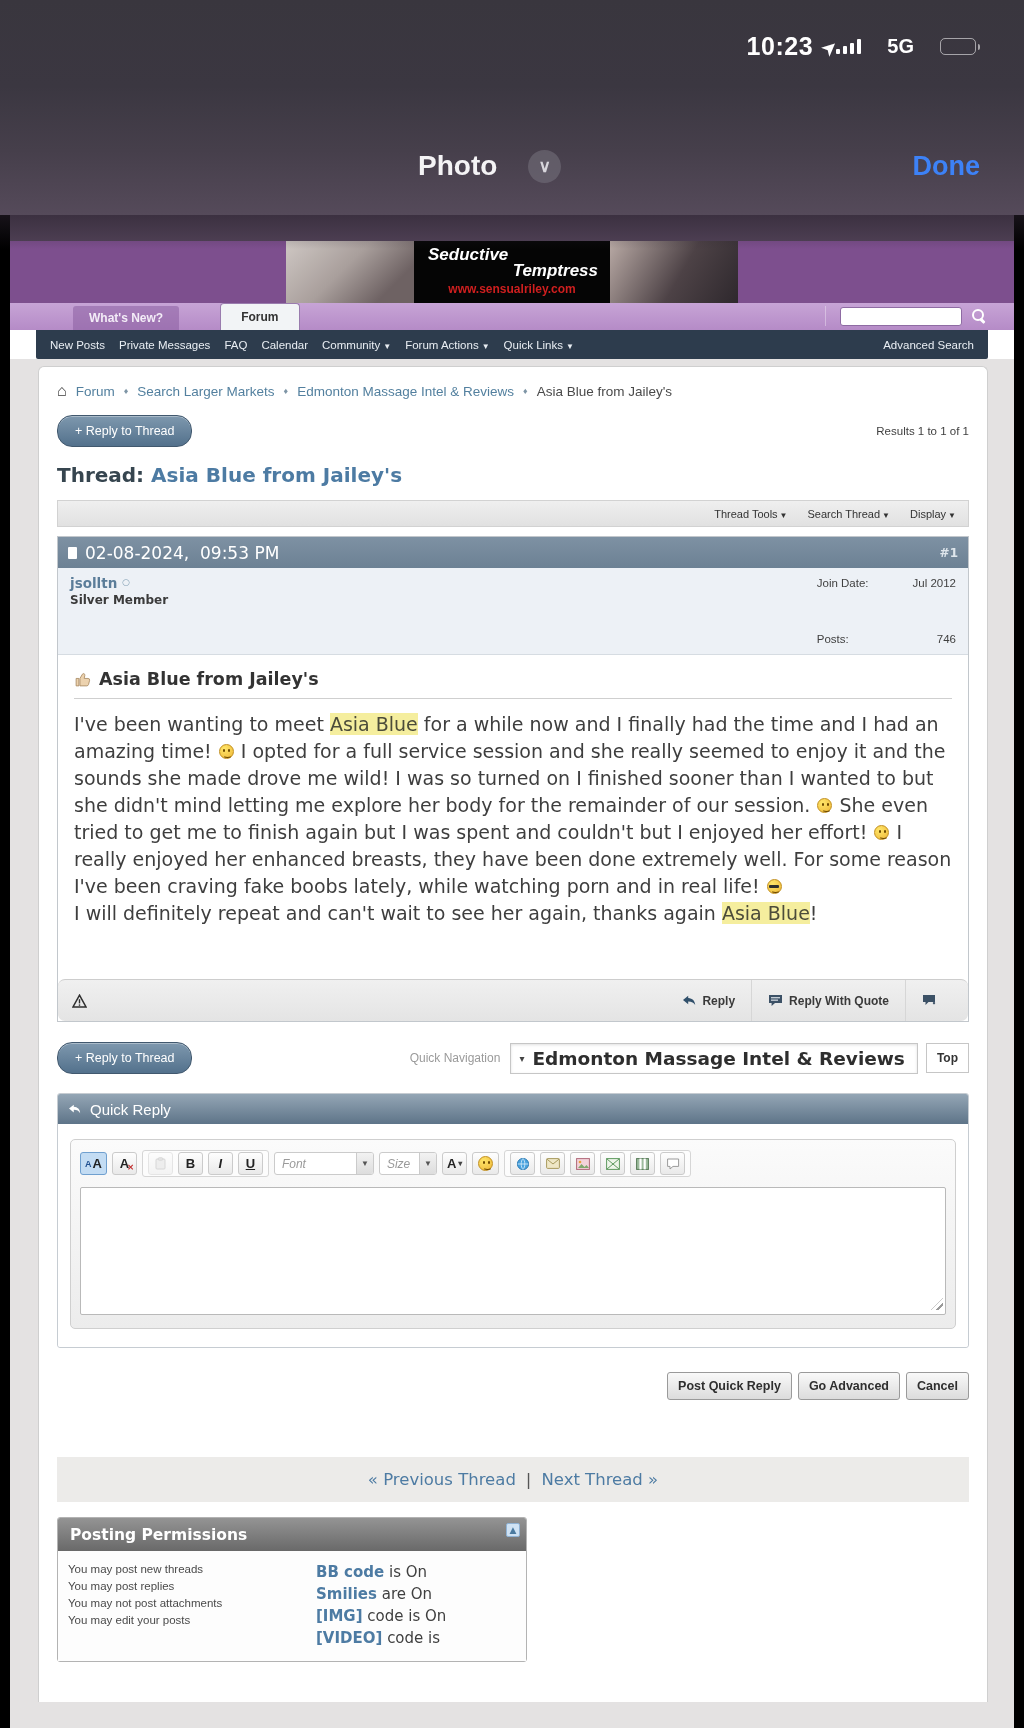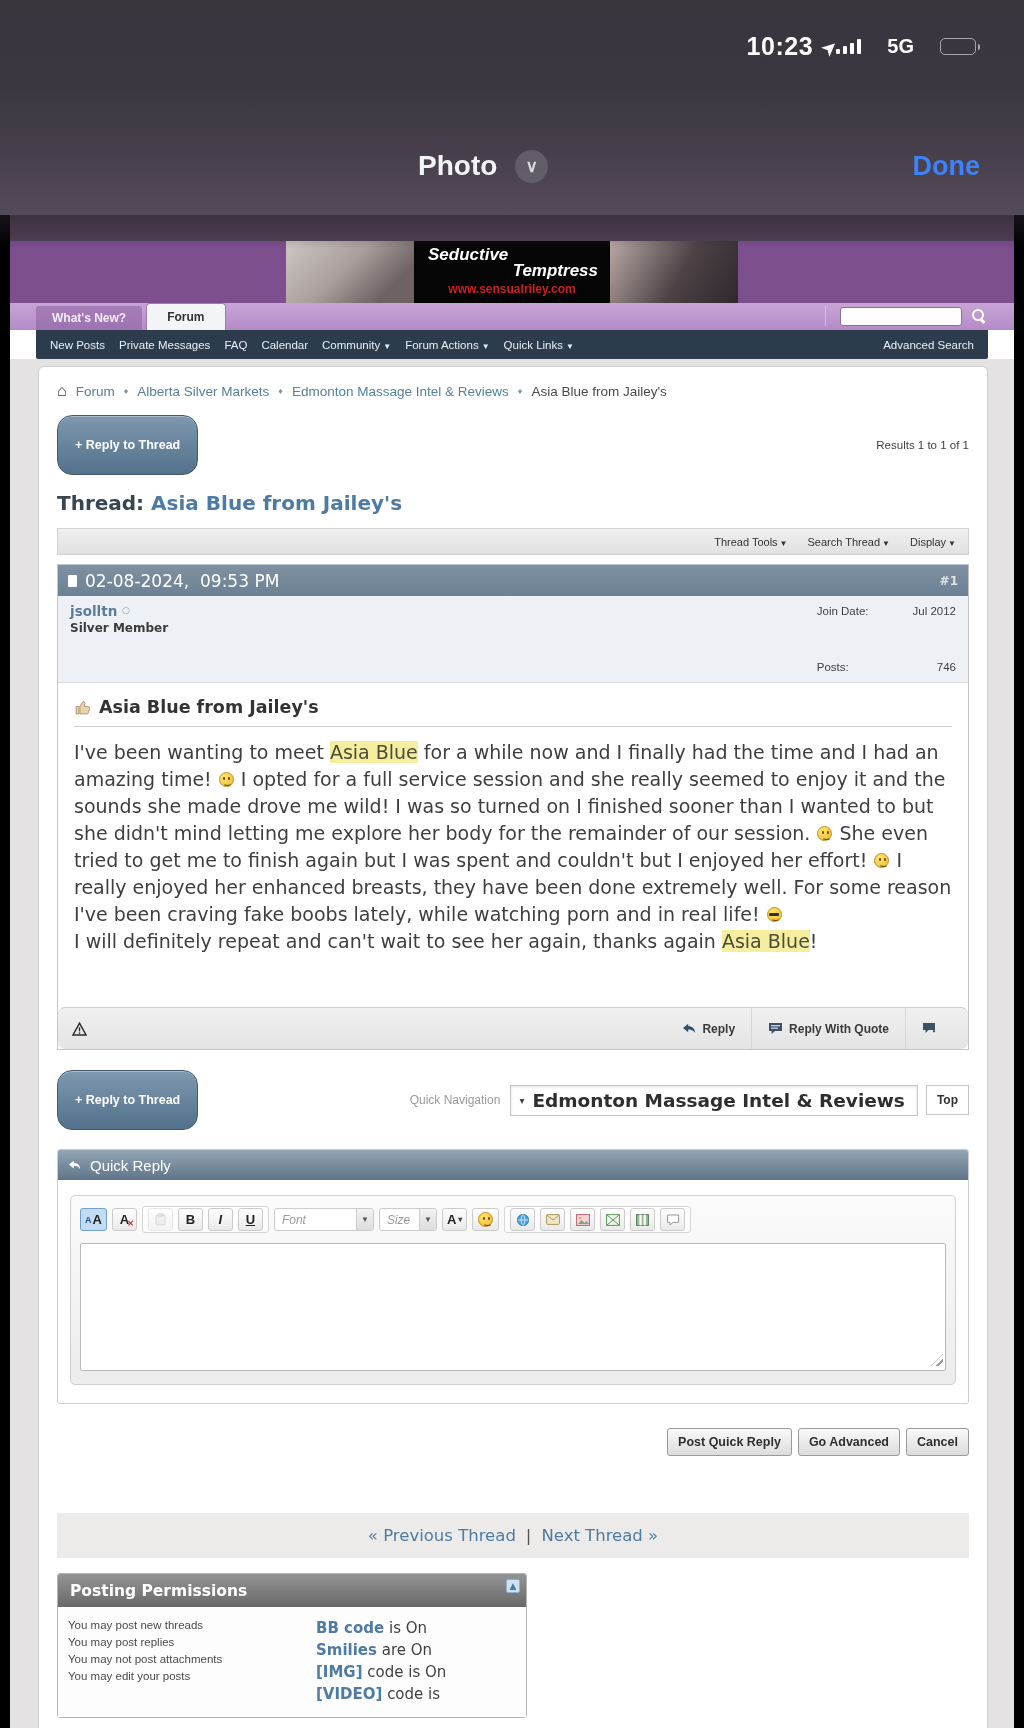--- a/index.html
+++ b/index.html
@@ -15,40 +15,40 @@
   .time { color:#fff; font-size:25px; font-weight:700; letter-spacing:.5px; display:flex; align-items:center; gap:8px; }
   .loc-arrow { display:inline-block; color:#fff; font-size:17px; transform:rotate(-42deg) translateY(2px); }
   .sb-right { display:flex; align-items:center; gap:26px; }
   .sig { display:flex; align-items:flex-end; gap:2.5px; height:15px; }
   .sig i { display:block; width:4.5px; background:#fff; border-radius:1px; }
   .net { color:#fff; font-size:20px; font-weight:600; }
   .batt { position:relative; width:36px; height:17px; border:1.5px solid rgba(255,255,255,.55); border-radius:5px; padding:2px; }
   .batt .fill { width:11px; height:100%; background:#fff; border-radius:2px; }
   .batt::after { content:''; position:absolute; right:-5px; top:5px; width:2.5px; height:6px; background:rgba(255,255,255,.55); border-radius:0 2px 2px 0; }
   .viewbar { position:absolute; top:138px; left:0; right:0; height:56px; display:flex; align-items:center; }
-  .view-title { position:absolute; left:418px; display:flex; align-items:center; gap:18px; }
+  .view-title { position:absolute; left:418px; display:flex; align-items:center; gap:31px; }
   .view-title .t { color:#f4f3f5; font-size:28px; font-weight:600; }
   .chev-circle { width:33px; height:33px; border-radius:50%; background:rgba(118,114,126,.55); color:#d8d6dc; display:flex; align-items:center; justify-content:center; font-size:17px; font-weight:700; }
   .done { position:absolute; right:44px; color:#3d82f7; font-size:27px; font-weight:600; }
 
   
   .photo { position:absolute; top:215px; left:10px; width:1004px; height:1513px; background:#fff; overflow:hidden; }
 
   .hdr-strip { height:26px; background:#514257; }
   .banner-band { height:62px; background:#7d4f8e; display:flex; justify-content:center; }
   .banner { display:flex; width:452px; height:62px; }
   .banner .ph { width:128px; background:linear-gradient(135deg,#cfc8c4 0%,#a99f9c 45%,#6e6263 80%); }
   .banner .ph.r { background:linear-gradient(120deg,#b9aaa5 0%,#4d4246 55%,#2e282d 100%); }
   .banner .mid { width:196px; background:#050505; color:#fff; text-align:center; padding-top:4px; }
   .banner .mid .s1 { font-style:italic; font-weight:700; font-size:17px; display:block; text-align:left; padding-left:14px; }
   .banner .mid .s2 { font-style:italic; font-weight:700; font-size:17px; display:block; text-align:right; padding-right:12px; margin-top:-4px; }
   .banner .mid .s3 { color:#cf1f1f; font-size:12px; font-weight:700; display:block; margin-top:1px; }
 
   .tabbar { height:27px; background:linear-gradient(#c7a4d6,#b58bc7); display:flex; align-items:flex-end; padding:0 26px; position:relative; }
-  .tab { font-size:12px; font-weight:700; padding:5px 16px 5px; }
+  .tab { font-size:12px; font-weight:700; padding:5px 16px 5px;margin-left:37px; }
   .tab.idle { color:#f3ecf7; background:rgba(138,95,160,.55); border-radius:3px 3px 0 0; margin-right:4px; }
   .tab.active { color:#333; background:#f2f4f6; border:1px solid #9a7cae; border-bottom:none; border-radius:4px 4px 0 0; padding:6px 20px 6px; }
   .tab-search { position:absolute; right:26px; bottom:4px; display:flex; align-items:center; gap:8px; }
   .tab-search .vline { width:1px; height:20px; background:rgba(255,255,255,.35); margin-right:6px; }
   .search-input { width:122px; height:19px; background:#fff; border:1px solid #8e6ba3; border-radius:3px; }
   .mag { position:relative; width:18px; height:18px; }
   .mag::before { content:''; position:absolute; left:2px; top:2px; width:8px; height:8px; border:2.5px solid #fff; border-radius:50%; }
   .mag::after { content:''; position:absolute; left:11px; top:11px; width:2.5px; height:6px; background:#fff; transform:rotate(-45deg); border-radius:1px; }
 
   .navbar { margin:0 26px; height:29px; background:#2d3c4d; border-radius:0 0 2px 2px; display:flex; align-items:center; padding:0 14px; color:#e9eef3; font-size:11.5px; }
@@ -60,21 +60,21 @@
 
   .page { background:#e4e2e2; min-height:1396px; padding-top:7px; }
   .card { margin:0 26px 0 28px; background:#fff; border:1px solid #cfcfcf; border-bottom:none; border-radius:6px 6px 0 0; padding:15px 18px 40px; }
 
   .breadcrumb { font-size:13.5px; color:#4a4a4a; display:flex; align-items:center; gap:9px; }
   .breadcrumb .home { font-size:16px; color:#3b3b3b; }
   .breadcrumb a { color:#53809f; text-decoration:none; }
   .crumb-sep { color:#7e95a6; font-size:9px; }
 
   .reply-row { display:flex; align-items:center; justify-content:space-between; margin-top:15px; }
-  .btn-reply-thread { display:inline-block; padding:22px 17px; border-radius:15px; color:#fff; font-weight:700; font-size:12.5px;
+  .btn-reply-thread { display:inline-block; padding:8px 17px; border-radius:15px; color:#fff; font-weight:400; font-size:12.5px;
     background:linear-gradient(#7e98ae,#53718c); border:1px solid #41586e; box-shadow:inset 0 1px 0 rgba(255,255,255,.35); }
   .results { font-size:11.5px; color:#3f3f3f; }
 
   .thread-heading { margin-top:16px; font-size:20px; font-weight:700; font-family:"DejaVu Sans",sans-serif; }
   .thread-heading .lbl { color:#36454f; }
   .thread-heading a { color:#4d7ba3; text-decoration:none; }
 
   .toolsbar { margin-top:13px; height:27px; background:linear-gradient(#efefef,#e1e1e1); border:1px solid #d2d2d2; display:flex; align-items:center; justify-content:flex-end; gap:20px; padding:0 12px; font-size:11px; color:#333;text-align:center; }
   .toolsbar .tool { font-weight:400; }
   .toolsbar .caret { font-size:8px; margin-left:2px; }
@@ -225,21 +225,21 @@
   <div class="page">
     <div class="card">
 
       <div class="breadcrumb">
         <span class="home">⌂</span>
         <span style="display:flex;align-items:center;gap:9px;">
 
             <a href="#">Forum</a>
             <span class="crumb-sep">♦</span>
 
-            <a href="#">Alberta Silver Markets</a>
+            <a href="#">Search Larger Markets</a>
             <span class="crumb-sep">♦</span>
 
             <a href="#">Edmonton Massage Intel &amp; Reviews</a>
             <span class="crumb-sep">♦</span>
           </span>
         <span>Asia Blue from Jailey's</span>
       </div>
 
       <div class="reply-row">
         <span class="btn-reply-thread">+ Reply to Thread</span>

